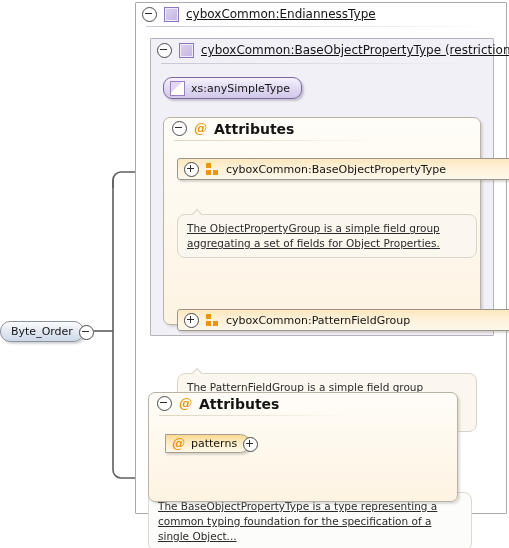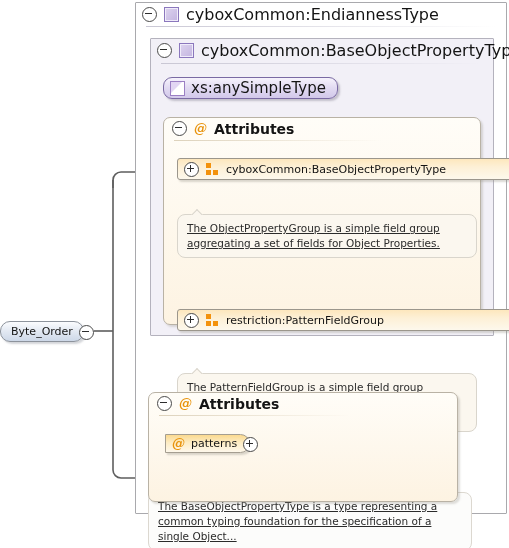--- a/index.html
+++ b/index.html
@@ -45,23 +45,24 @@
   }
   .ct-header {
     display: flex;
     align-items: center;
     height: 22px;
     padding-left: 6px;
     gap: 7px;
     white-space: nowrap;
   }
   .ct-header .ct-label {
-    font-size: 16px;
+    font-size: 12px;
     color: #141414;
     letter-spacing: 0px;
+    text-decoration: underline;
   }
   .hdr-rule {
     position: absolute;
     height: 1px;
     background: linear-gradient(to right, #c9c7d4, rgba(201,199,212,0));
   }
 
   
   .toggle {
     width: 13px; height: 13px;
@@ -128,21 +129,21 @@
     gap: 6px;
     height: 22px;
     padding: 0 11px 0 6px;
     border: 1px solid #7a6aa3;
     background: linear-gradient(to bottom, #f6f3fc 0%, #e2dbf2 48%, #d2c8ea 100%);
     border-radius: 9px;
     box-shadow: 2px 2px 2px rgba(120,115,135,0.38);
     white-space: nowrap;
   }
   .simple-pill .sp-label {
-    font-size: 15px;
+    font-size: 11px;
     color: #161616;
     text-align: center;
   }
   .sp-glyph {
     width: 13px; height: 13px;
     flex: 0 0 auto;
     border: 1px solid #9b7fc4;
     background: #ffffff;
     position: relative;
     overflow: hidden;
@@ -344,21 +345,21 @@
     <span>The ObjectPropertyGroup is a simple field group aggregating a set of fields for Object Properties.</span>
   </div>
 
   <div class="abs grp-box" style="left:177px; top:243px;">
     <span class="toggle plus"></span>
     <span class="grp-glyph">
         <i class="a"></i>
         <i class="b"></i>
         <i class="c"></i>
       </span>
-    <span class="grp-label">restriction:PatternFieldGroup</span>
+    <span class="grp-label">cyboxCommon:PatternFieldGroup</span>
 
   </div>
   <div class="abs doc" style="left:177px; top:285px; width:300px;">
     <span class="tip"></span>
     <span>The PatternFieldGroup is a simple field group aggregating a set of fields for application of patterns.</span>
   </div>
 
   <div class="abs doc white" style="left:148px; top:345px; width:324px;">
     <span class="tip"></span>
     <span>The BaseObjectPropertyType is a type representing a common typing foundation for the specification of a single Object...</span>

